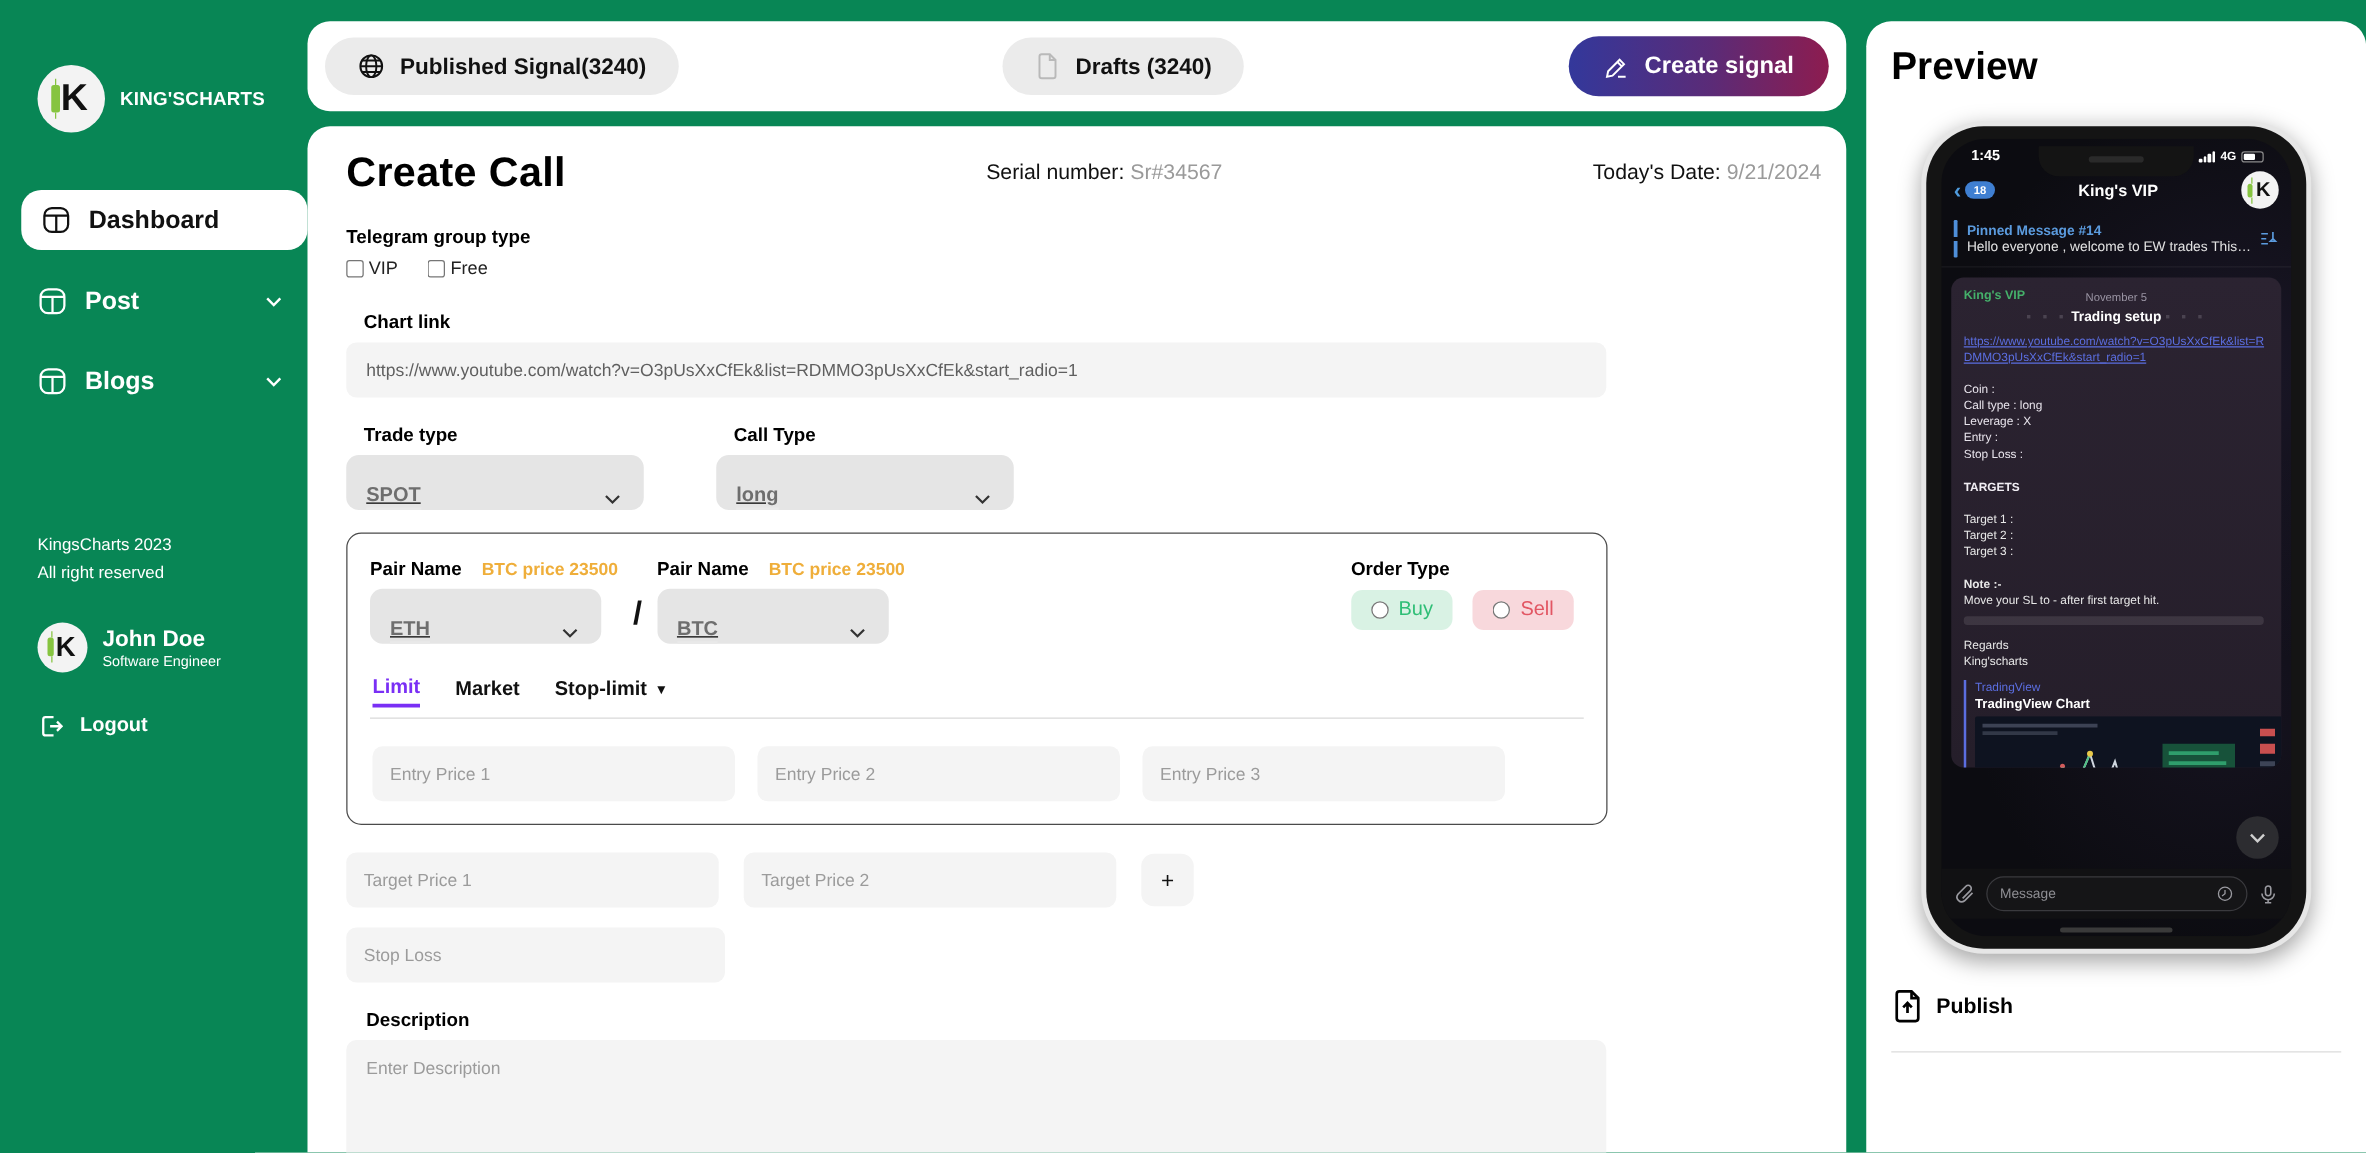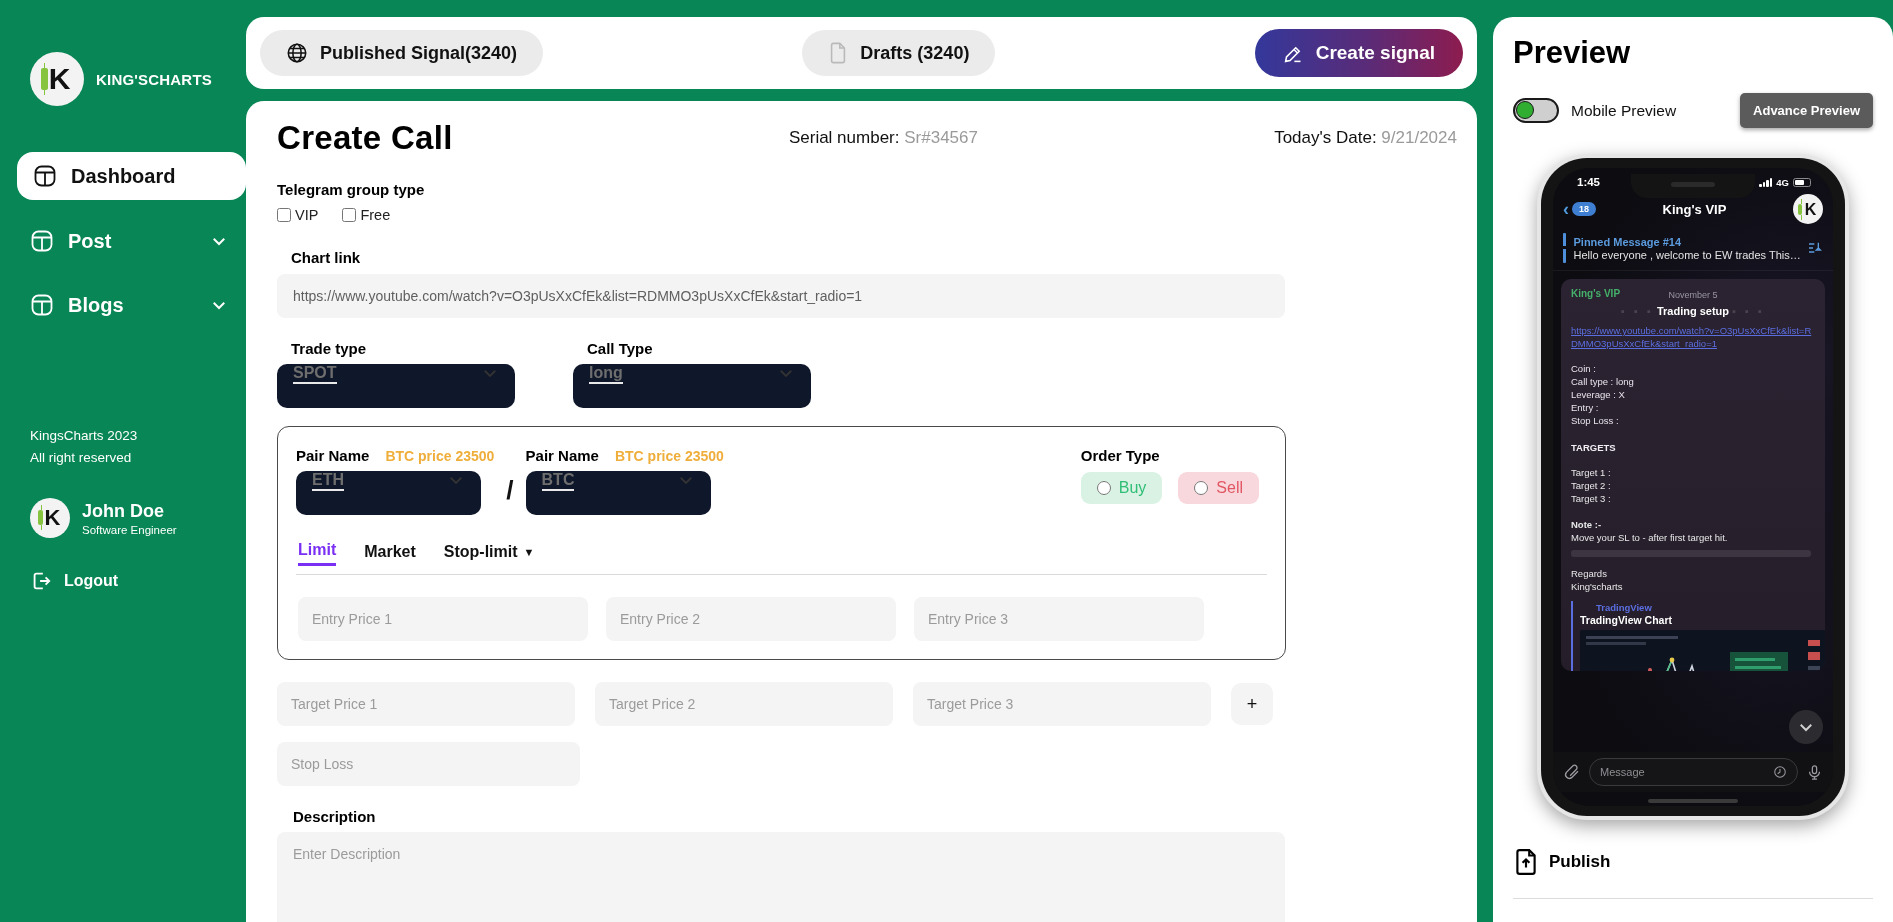--- a/index.html
+++ b/index.html
@@ -51,21 +51,21 @@
   .lbl { font-size:15px; font-weight:bold; color:#000; }
   .tg-label { margin-top:24px; }
   .checks { display:flex; gap:24px; margin-top:9px; align-items:center; }
   .chk { display:flex; align-items:center; gap:4px; font-size:14.5px; color:#222; }
   .chk input { width:14px; height:14px; accent-color:#fff; }
   .section-label { margin-left:14px; margin-top:26px; }
   .input { background:#f4f4f4; border:none; border-radius:8px; font-family:inherit; }
   .chart-input { display:block; width:1008px; height:44px; margin-top:8px; padding:0 16px; font-size:14px; color:#5f5f5f; }
   .dd-row { display:flex; gap:58px; margin-top:22px; }
   .dd-col .lbl { margin-left:14px; }
-  .dropdown { width:238px; height:44px; background:#0f172a; border-radius:10px; margin-top:7px; display:flex; align-items:flex-start; padding:0 16px; cursor:pointer; }
+  .dropdown { width:238px; height:44px; background:#e5e5e5; border-radius:10px; margin-top:7px; display:flex; align-items:flex-end; padding:0 16px; cursor:pointer;text-decoration:underline; }
   .dd-value { font-size:16px; font-weight:bold; color:#6e6e6e; border-bottom:2px solid #e9e9e9; }
   .dd-chev { margin-left:auto; width:18px; height:18px; color:#333; }
 
   .pair-card { width:1009px; border:1px solid #4a4a4a; border-radius:12px; margin-top:18px; padding:20px 18px 18px 18px; position:relative; }
   .pair-row { display:flex; align-items:flex-start; }
   .pair-group { }
   .pair-head { display:flex; gap:16px; align-items:baseline; }
   .price-hint { font-size:14px; color:#efae3a; font-weight:bold; }
   .pair-dd { width:185px; margin-top:7px; }
   .pair-slash { font-size:26px; font-weight:bold; margin:28px 12px 0 12px; color:#111; }
@@ -134,21 +134,21 @@
   .heading-decor { color:#4a4350; letter-spacing:3px; font-weight:normal; }
   .msg-link { color:#5b6ee0; text-decoration:underline; word-break:break-all; display:block; margin-top:6px; }
   .msg-block { margin-top:12px; color:#e8e4ec; }
   .msg-block div { }
   .targets-head { font-weight:bold; margin-top:14px; color:#f0edf3; }
   .target-lines { margin-top:12px; }
   .note-block { margin-top:13px; }
   .redacted { height:7px; background:rgba(255,255,255,.10); border-radius:3px; margin:6px 4px 0 0; }
   .regards { margin-top:10px; }
   .quote { border-left:2.5px solid #5b6ee0; padding-left:7px; margin-top:8px; }
-  .quote-source { color:#5b6ee0; font-weight:bold;margin-left:16px; }
+  .quote-source { color:#5b6ee0; font-weight:normal; }
   .quote-title { color:#fff; font-weight:bold; font-size:10.5px; }
   .mini-chart { margin-top:3px; display:block; border-radius:2px; }
   .scroll-btn { position:absolute; right:10px; bottom:62px; width:34px; height:34px; border-radius:50%; background:#2c2c30; display:flex; align-items:center; justify-content:center; color:#cfcfcf; }
   .composer { position:absolute; left:0; right:0; bottom:14px; height:40px; display:flex; align-items:center; padding:0 10px; gap:8px; background:rgba(18,18,20,.9); }
   .composer-field { flex:1; height:28px; border:1px solid #3a3a3e; border-radius:14px; background:#151517; display:flex; align-items:center; padding:0 10px; color:#8e8e93; font-size:11px; }
   .composer-field .ph { flex:1; }
   .icon-grey { color:#9a9aa0; }
   .home-bar { position:absolute; left:50%; bottom:3px; transform:translateX(-50%); width:90px; height:4px; border-radius:2px; background:#3a3a3a; }
 
   .publish-row { display:flex; align-items:center; gap:10px; margin-top:28px; cursor:pointer; }
@@ -363,41 +363,33 @@
         <div class="entry-row">
           <input class="input" placeholder="Entry Price 1" style="">
           <input class="input" placeholder="Entry Price 2" style="">
           <input class="input" placeholder="Entry Price 3" style="">
         </div>
       </div>
 
       <div class="target-row">
         <input class="input" placeholder="Target Price 1" style="">
         <input class="input" placeholder="Target Price 2" style="">
-        <input class="input" placeholder="Target Price 3" style="">
         <button class="btn-plus">+</button>
       </div>
 
       <input class="input stop-input" placeholder="Stop Loss" style="">
 
       <div class="lbl desc-label">Description</div>
       <textarea class="input desc-area" placeholder="Enter Description" style=""></textarea>
     </div>
   </div>
 
   <div class="preview">
     <div class="pv-title">Preview</div>
 
-    <div class="pv-row">
-      <div class="toggle">
-          <div class="knob"></div>
-        </div>
-      <div class="toggle-label">Mobile Preview</div>
-      <button class="btn-advance">Advance Preview</button>
-    </div>
 
     <div class="phone">
       <div class="phone-bezel">
         <div class="screen">
           <div class="notch">
               <div class="speaker"></div>
             </div>
 
           <div class="statusbar">
             <span>1:45</span>

